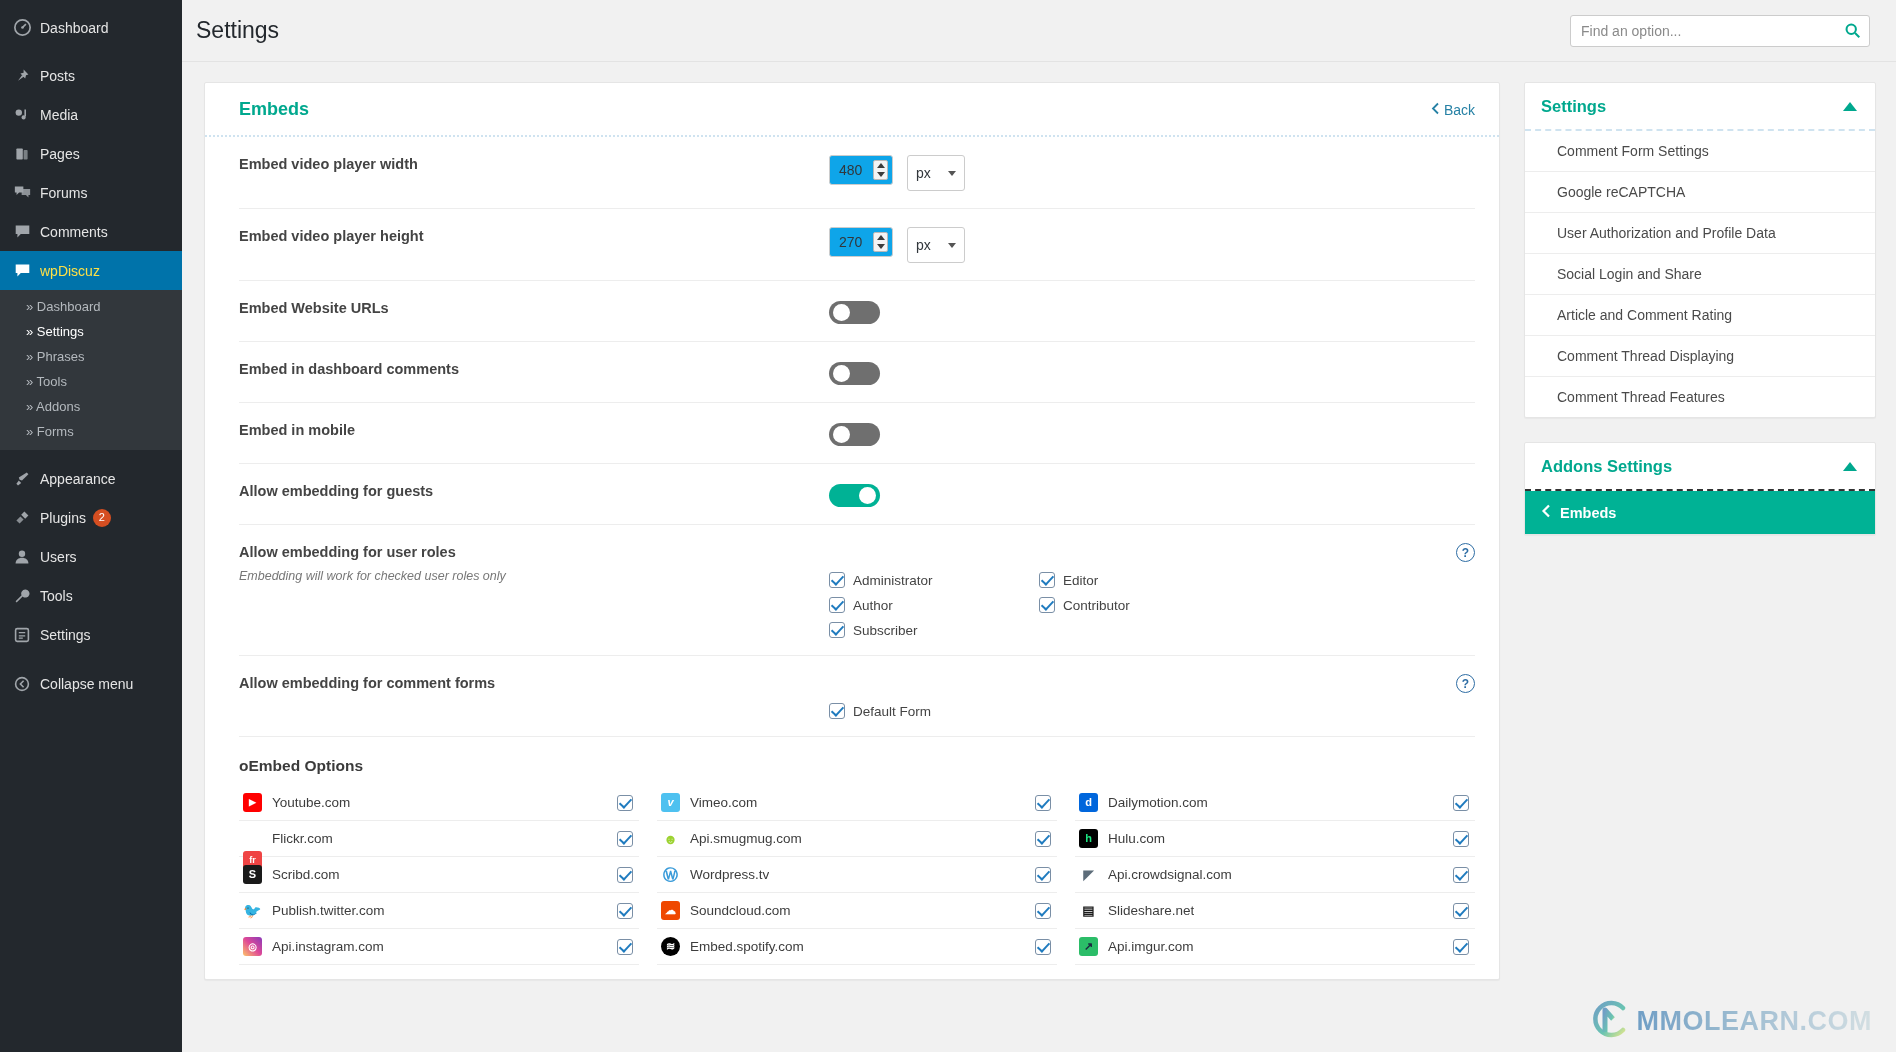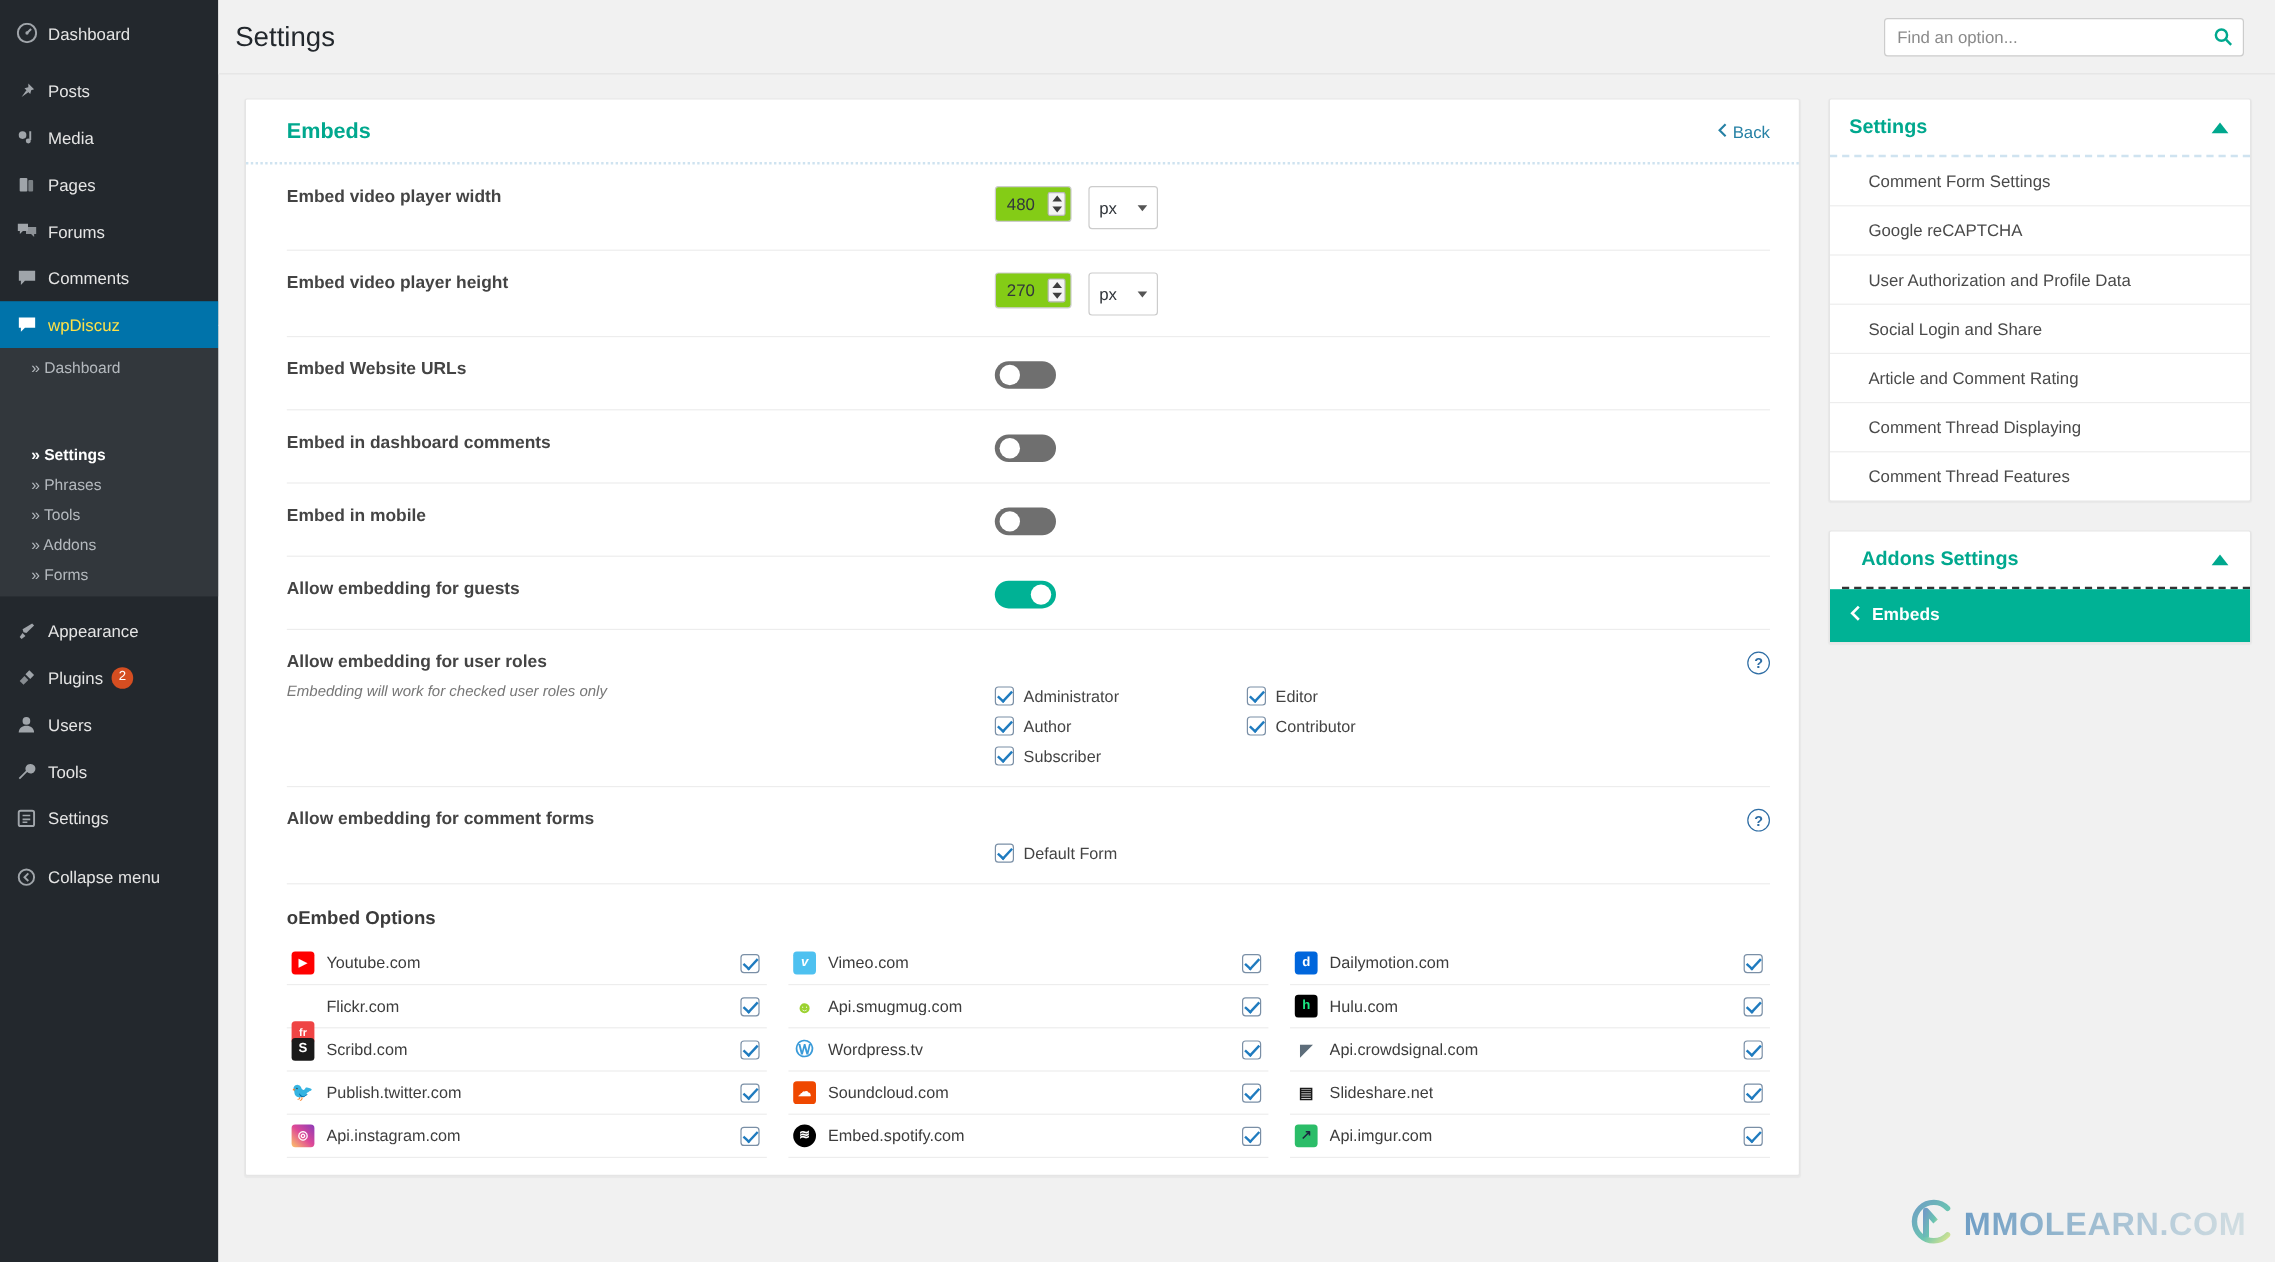--- a/index.html
+++ b/index.html
@@ -52,21 +52,21 @@
   }
   .menu-sep { height: 9px; }
   .submenu { background: #32373c; padding: 4px 0 6px 0; }
   .submenu .sub-item {
     font-size: 13px;
     padding: 5px 0 5px 26px;
     color: #b4b9be;
     cursor: pointer;
     white-space: nowrap;
   }
-  .submenu .sub-item.cur { color: #fff; font-weight: 700; margin-top: 47px; }
+  .submenu .sub-item.cur { color: #fff; font-weight: 400; }
   .badge-count {
     display: inline-block;
     background: #d54e21;
     color: #fff;
     border-radius: 10px;
     font-size: 11px;
     line-height: 17px;
     min-width: 18px;
     height: 18px;
     text-align: center;
@@ -169,21 +169,21 @@
   .row-label .desc {
     font-size: 12.5px; color: #777; font-style: italic;
     margin-top: 5px; line-height: 1.4;
   }
   .row-ctl { flex: 1 1 auto; display: flex; align-items: flex-start; }
 
   
   .numbox {
     display: inline-flex; align-items: center;
     border: 1px solid #ccc; border-radius: 3px;
-    background: #84cc16;
+    background: #0ea5e9;
     height: 30px;
     padding: 0 4px 0 9px;
     min-width: 64px;
   }
   .numbox .nval {
     font-size: 14px; color: #32373c;
     min-width: 26px;
   }
   .spin {
     display: flex; flex-direction: column;
@@ -337,21 +337,21 @@
     border-bottom: 9px solid #00a88e;
     cursor: pointer;
   }
   .side-item {
     padding: 12px 16px 12px 32px;
     font-size: 14px; color: #4a4a4a;
     border-bottom: 1px solid #ededed;
     cursor: pointer;
   }
   .side-item:last-child { border-bottom: none; }
-  .box.addons .box-head { border-bottom: 2px dashed #333; margin-left: 10px; }
+  .box.addons .box-head { border-bottom: 2px dashed #333; }
   .addon-active {
     background: #00b295;
     color: #fff;
     font-size: 14.5px; font-weight: 600;
     padding: 13px 16px 13px 16px;
     display: flex; align-items: center; gap: 9px;
     cursor: pointer;
   }
 
   

